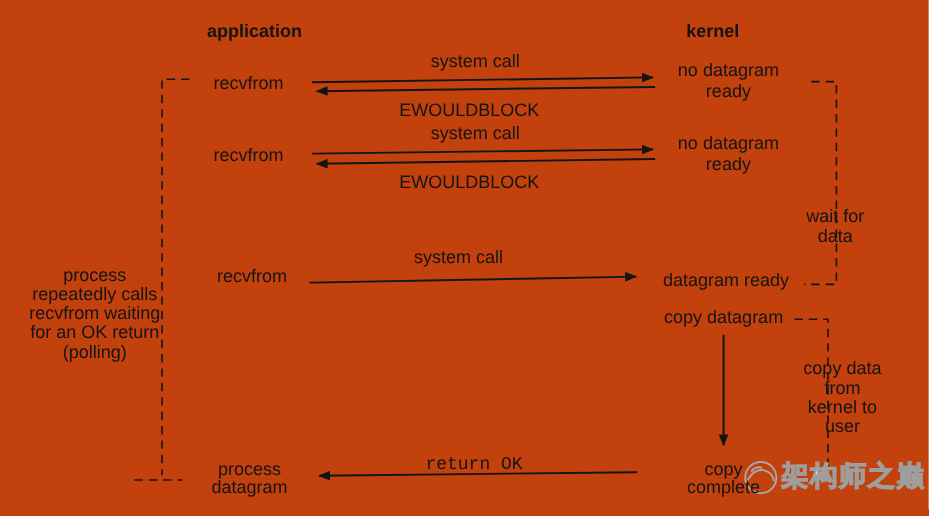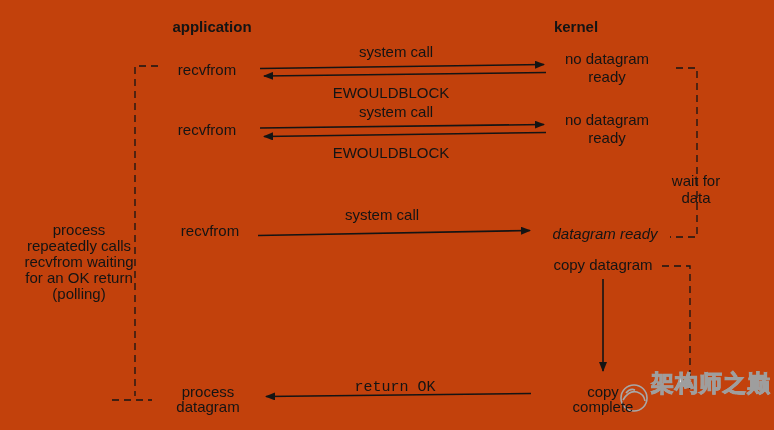--- a/index.html
+++ b/index.html
@@ -20,21 +20,21 @@
     font-size:15px;
     line-height:18px;
     color:#141414;
   }
   .bold { font-weight:bold; }
   .lh15 { line-height:15px; }
   .lh16 { line-height:16px; }
   .lh17 { line-height:17px; }
   .watermark-text {
     position:absolute;
-    left:651px; top:368px;
+    left:651px; top:381px;
     font-size:23px;
     font-weight:bold;
     letter-spacing:1px;
     color:#e3e3e3;
     -webkit-text-stroke:1px #9e9e9e;
     font-family:"Liberation Sans", sans-serif;
   }
 </style>
 </head>
 <body>
@@ -67,47 +67,49 @@
 
     <path d="M662,266 L690,266 L690,392" fill="none" stroke="#141414" stroke-width="1.3" stroke-dasharray="7 5"></path>
 
     <g stroke="#a8a8a8" fill="none" stroke-width="1.6">
       <circle cx="634" cy="398" r="13"></circle>
       <path d="M623,400 q6,-10 14,-8 q7,2 8,9 M626,393 q4,-5 9,-3"></path>
     </g>
   </svg>
 
   <div class="lbl bold" style="left:212px; top:27px;">application</div>
-  <div class="lbl bold" style="left:576px; top:27px;">kernel</div>
+  <div class="lbl bold" style="left:594px; top:27px;">kernel</div>
 
   <div class="lbl" style="left:207px; top:70px;">recvfrom</div>
   <div class="lbl" style="left:207px; top:130px;">recvfrom</div>
   <div class="lbl" style="left:210px; top:231px;">recvfrom</div>
   <div class="lbl lh15" style="left:208px; top:399px;">process
 datagram</div>
 
   <div class="lbl" style="left:607px; top:68px;">no datagram
 ready</div>
   <div class="lbl" style="left:607px; top:129px;">no datagram
 ready</div>
-  <div class="lbl" style="left:605px; top:234px;font-style:italic;">datagram ready</div>
+  <div class="lbl" style="left:605px; top:234px;">datagram ready</div>
   <div class="lbl" style="left:603px; top:265px;">copy datagram</div>
   <div class="lbl lh15" style="left:603px; top:399px;">copy
 complete</div>
 
   <div class="lbl" style="left:396px; top:52px;">system call</div>
   <div class="lbl" style="left:391px; top:93px;">EWOULDBLOCK</div>
   <div class="lbl" style="left:396px; top:112px;">system call</div>
   <div class="lbl" style="left:391px; top:153px;">EWOULDBLOCK</div>
   <div class="lbl" style="left:382px; top:215px;">system call</div>
   <div class="lbl" style="left:395px; top:388px;font-family:Liberation Mono, monospace;">return OK</div>
 
   <div class="lbl lh16" style="left:79px; top:262px;">process
 repeatedly calls
 recvfrom waiting
 for an OK return
 (polling)</div>
   <div class="lbl lh17" style="left:696px; top:189px;text-align:center;">wait for
 data</div>
+  <div class="lbl lh16" style="left:702px; top:332px;">copy data from
+kernel to user</div>
 
   <div class="watermark-text">架构师之巅</div>
 
 </div>
 
 </body></html>

